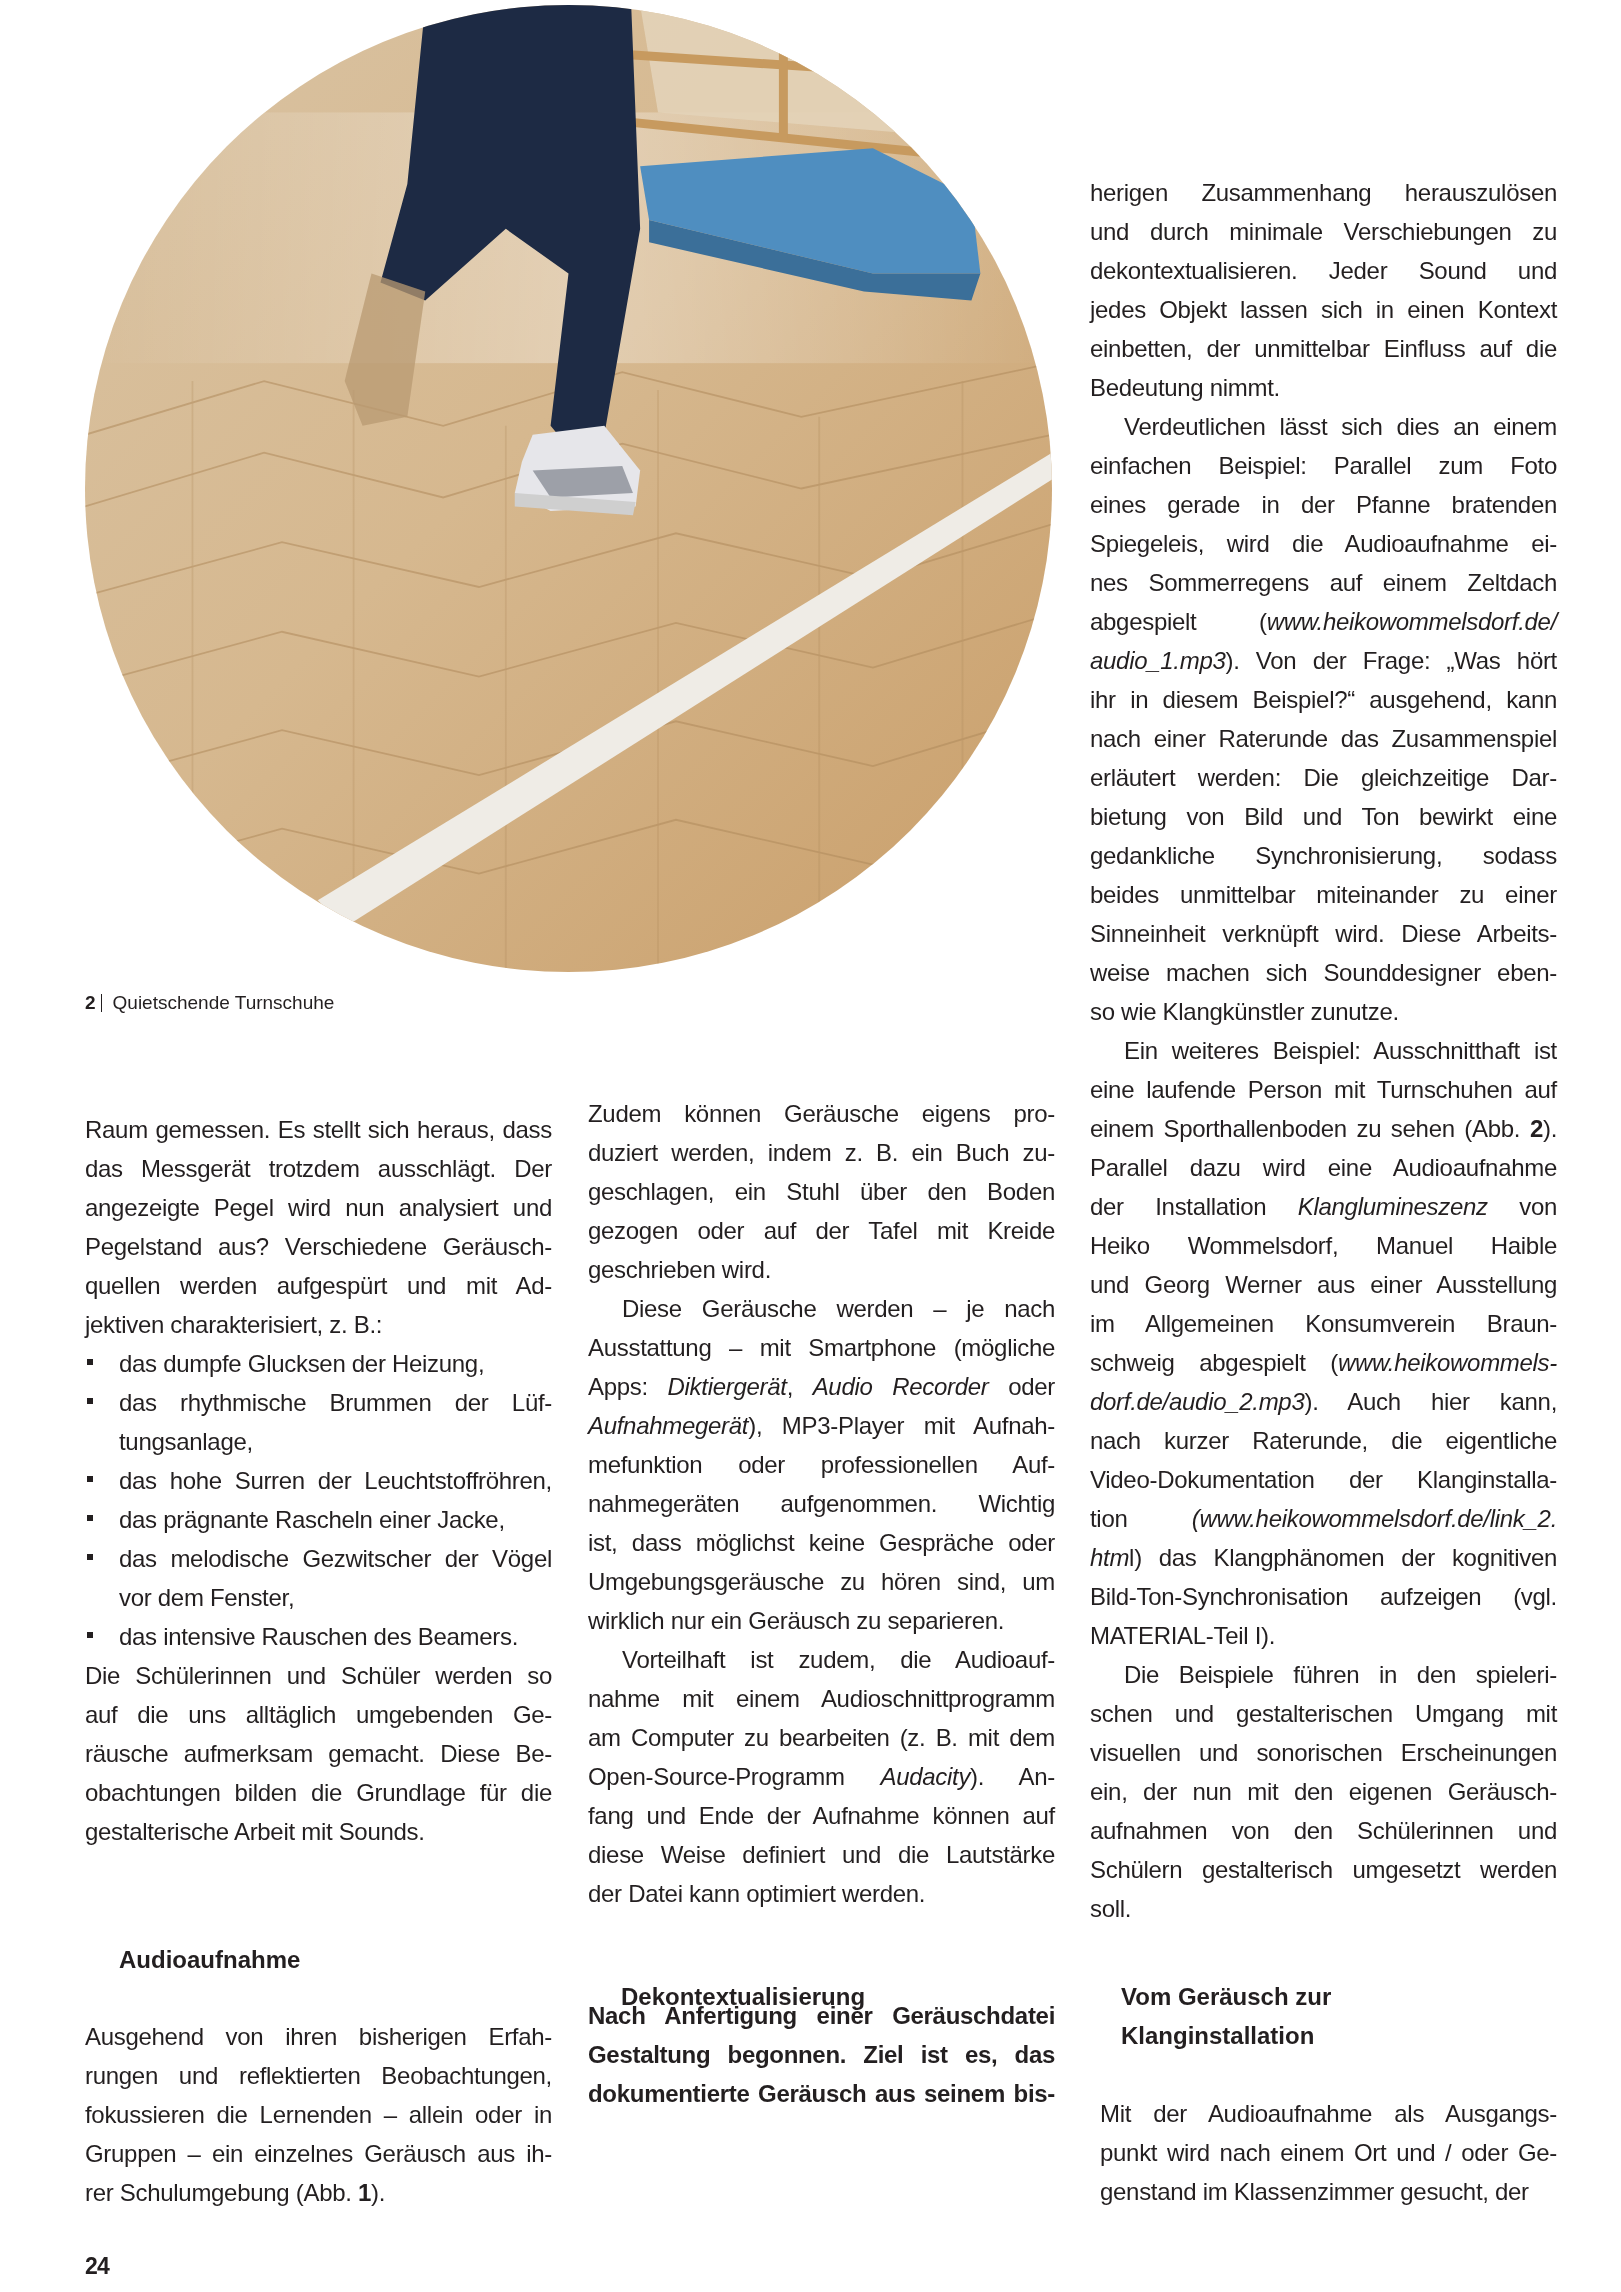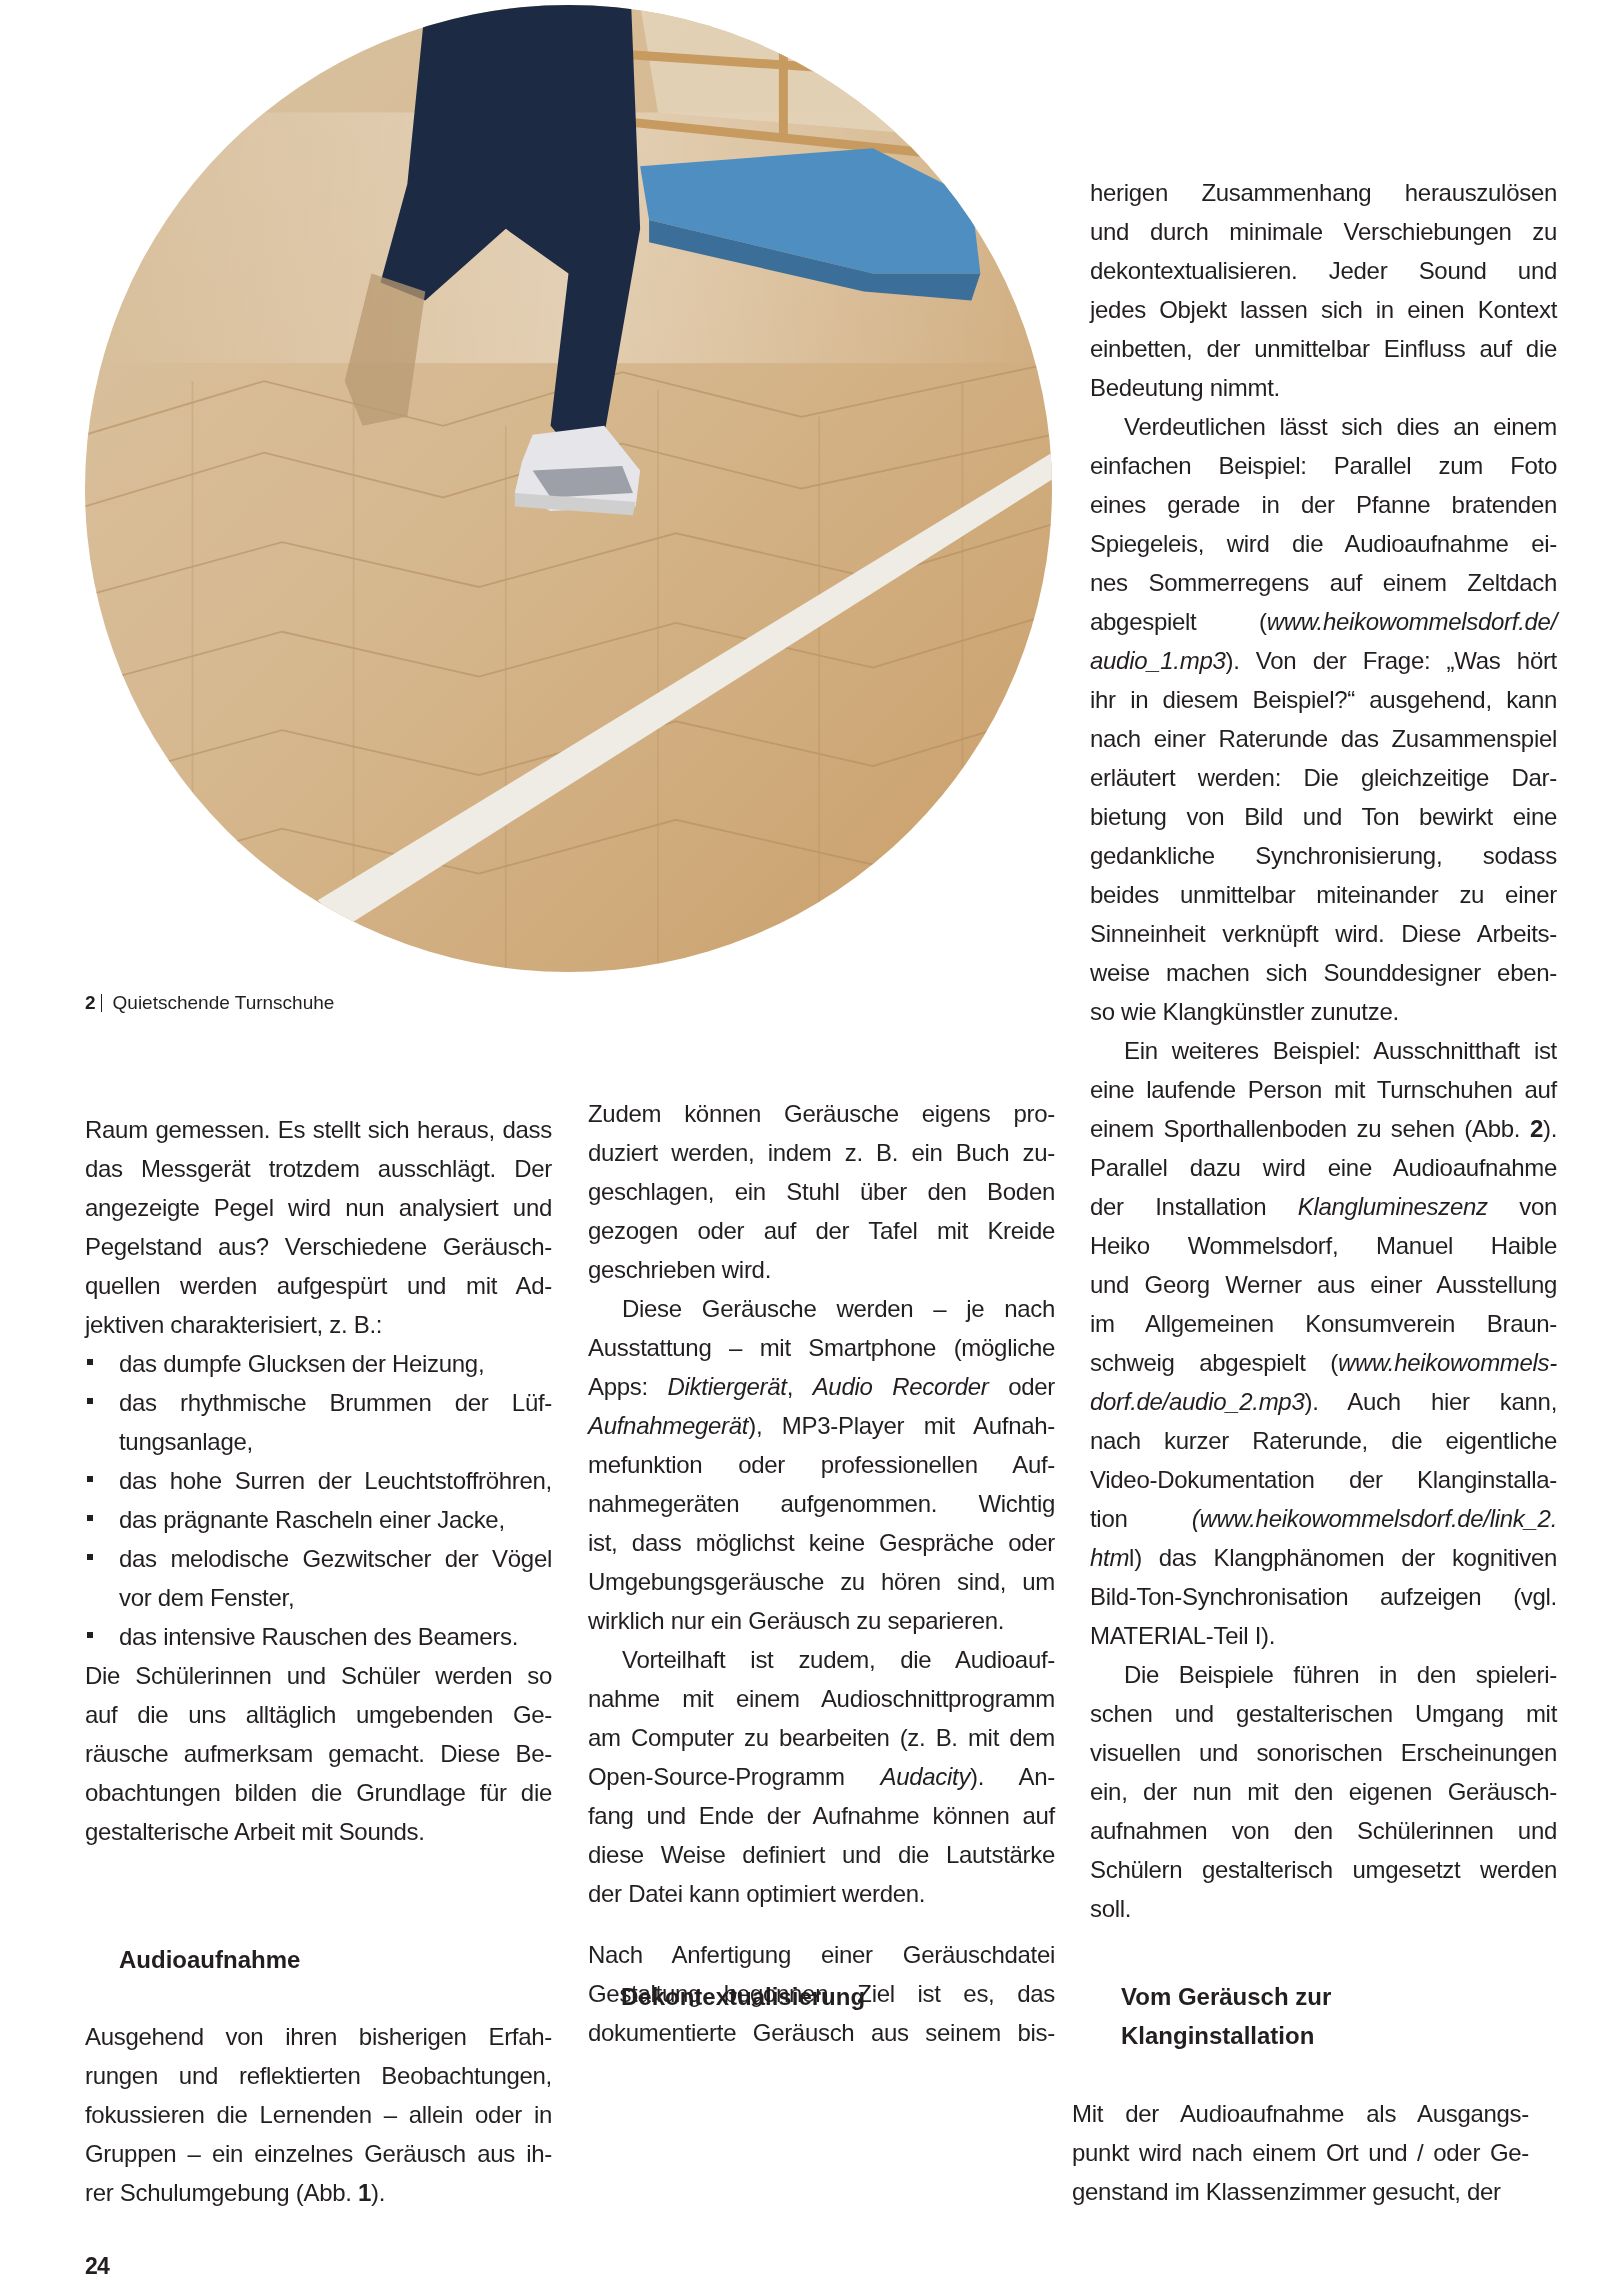--- a/index.html
+++ b/index.html
@@ -20,22 +20,22 @@
   .bullet-mark { position: absolute; left: 1.8px; top: 15px; width: 6.3px; height: 6.3px; background: #231f20; }
   .col-left { left: 85px; top: 1094px; margin-top: 16px; }
   .col-mid { left: 588px; top: 1094px; }
   .col-right { left: 1090px; top: 173px; }
   .heading { position: absolute; font-weight: bold; font-size: 24px; line-height: 39px; }
   .h-left { left: 119px; top: 1940px; }
   .h-mid { left: 621px; top: 1977px; }
   .h-right { left: 1121px; top: 1977px; }
   .h-right span { display: block; }
   .col-left-b { left: 85px; top: 2017px; }
-  .col-mid-b { left: 588px; top: 1935px; }
-  .col-right-b { left: 1072px; top: 2094px; width: 457px; }
+  .col-mid-b { left: 588px; top: 1996px; font-weight: bold; }
+  .col-right-b { left: 1100px; top: 2094px; width: 457px; }
   .page-number { position: absolute; left: 85px; top: 2253px; font-size: 23px; font-weight: bold; letter-spacing: -0.9px; }
   i, .it { font-style: italic; }
   b { font-weight: bold; }
 </style>
 </head>
 <body>
 
 <div class="photo">
   <svg viewBox="0 0 1080 1080" preserveAspectRatio="none">
     <defs>

